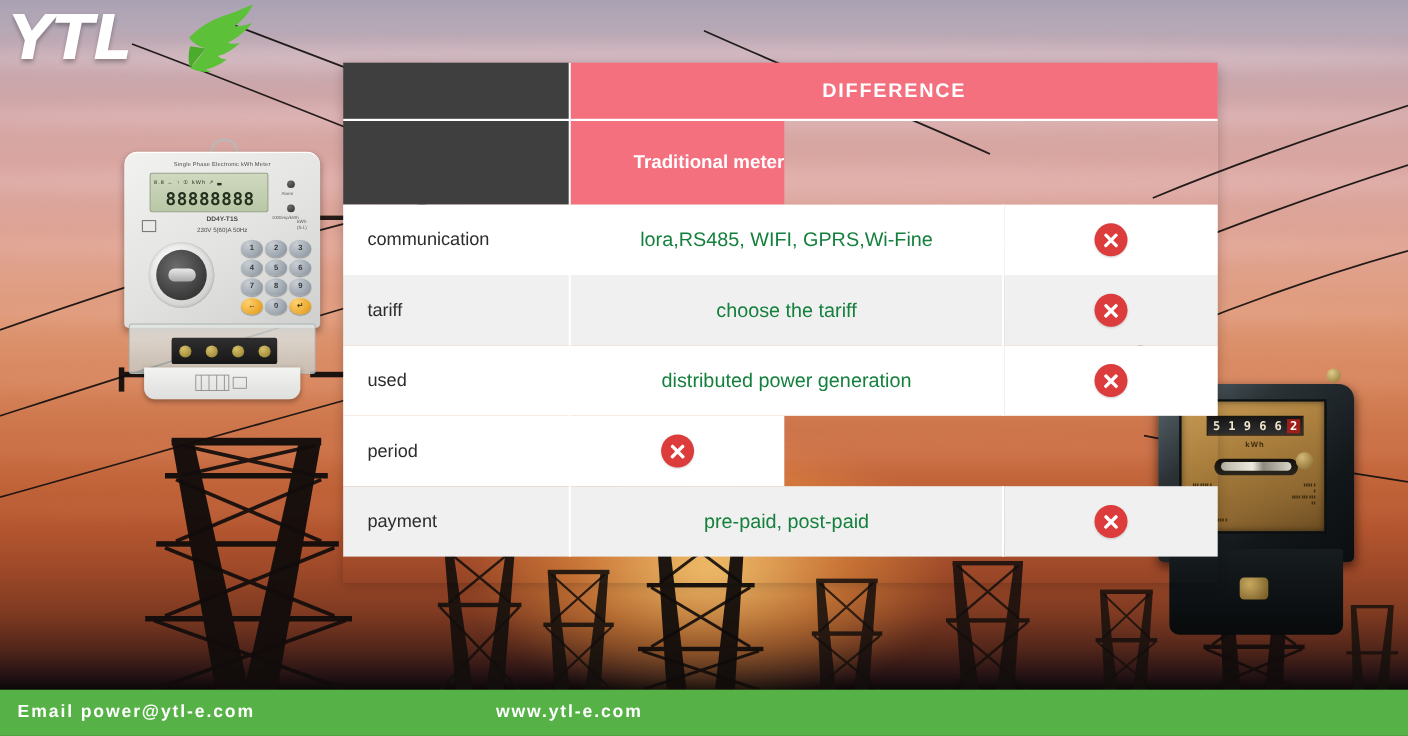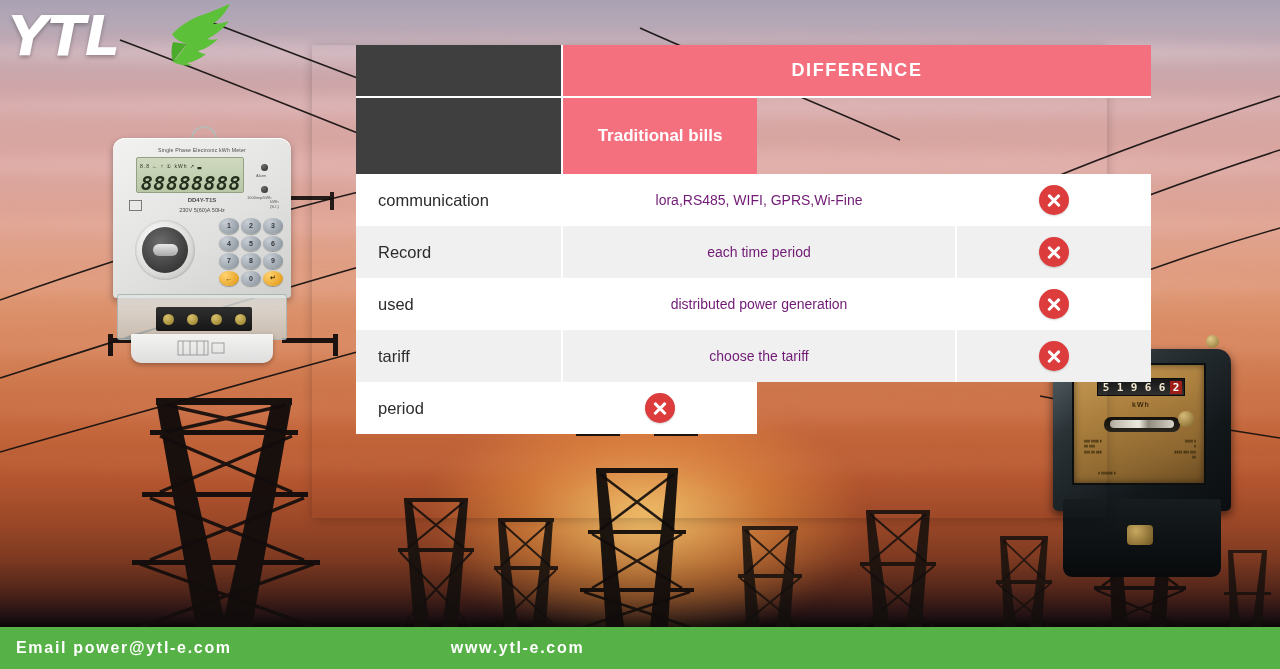--- a/index.html
+++ b/index.html
@@ -107,23 +107,22 @@
   }
   .sm-lcd-top {
     position: absolute; left: 3px; top: 2px; width: 102px; height: 11px;
     font-size: 5px; color: #2a3122; letter-spacing: 1px;
     display: flex; align-items: center; gap: 3px;
   }
   .sm-digits {
     position: absolute; left: 3px; top: 13px; width: 102px;
     text-align: center;
     font-family: "DejaVu Sans Mono", monospace;
-    font-size: 20px; font-weight: bold; color: #24301d;
+    font-size: 16px; font-weight: bold; color: #24301d;
     letter-spacing: .5px;
-    font-style: italic;
   }
   .sm-model {
     position: absolute; left: 0; top: 59px; width: 178px;
     text-align: center; font-size: 6px; color: #4b4b4b; font-weight: bold;
   }
   .sm-spec {
     position: absolute; left: 0; top: 69px; width: 178px;
     text-align: center; font-size: 5.6px; color: #4b4b4b;
   }
   .sm-cert {
@@ -278,24 +277,23 @@
   }
   .tm-seal {
     position: absolute; right: 12px; top: -14px;
     width: 13px; height: 13px; border-radius: 50%;
     background: radial-gradient(circle at 35% 30%, #e0cb8a, #8a7030);
   }
 
   
   .cmp-table {
     position: absolute;
-    left: 312px; top: 45px;
+    left: 312px; top: 57px;
     width: 795px; height: 473px;
     box-shadow: 0 2px 10px rgba(0,0,0,.22);
-    padding-left: 44px;
   }
   .cmp-row { display: flex; width: 100%; }
 
   .hdr1 { height: 53px; }
   .hdr2 { height: 76px; }
 
   .cell-dark {
     background: #3f3f3f;
     border-right: 2px solid #ffffff;
   }
@@ -310,38 +308,38 @@
     font-size: 18px;
     letter-spacing: 1.6px;
     border-bottom: 2px solid #ffffff;
   }
   .hdr2 .cell-pink { font-size: 17px; line-height: 1.25; }
   .hdr2 .c2 { border-right: 2px solid #ffffff; }
   .hdr1 .cell-dark { border-bottom: 2px solid #ffffff; }
 
   .col1 { width: 207px; flex: 0 0 207px; }
   .col2 { width: 394px; flex: 0 0 394px; }
-  .col3 { width: 194px; flex: 0 0 194px; }
-
-  .body-row { height: 52px; }
+  .col3 { width: 194px; flex: 0 0 194px; justify-content: flex-end; }
+
+  .body-row { height: 64px; }
   .body-row.odd  .bcell { background: #ffffff; }
   .body-row.even .bcell { background: #f0f0f0; }
   .bcell {
     display: flex; align-items: center;
     border-right: 2px solid #ffffff;
   }
   .bcell.c1 {
     padding-left: 22px;
     font-size: 16.5px;
     color: #2c2c2c;
   }
   .bcell.c2 {
     justify-content: center;
-    font-size: 14px;
-    color: #701a75;
+    font-size: 18px;
+    color: #15803d;
   }
   .bcell.c3 { justify-content: center; border-right: none; }
 
   .x-icon {
     width: 30px; height: 30px;
     border-radius: 50%;
     background: #dc3c3c;
     position: relative;
     box-shadow: 0 1px 2px rgba(0,0,0,.18);
   }
@@ -644,63 +642,63 @@
   <div class="cmp-table">
 
     <div class="cmp-row hdr1">
       <div class="col1 cell-dark"></div>
       <div class="cell-pink" style="width:588px; flex:0 0 588px;">DIFFERENCE</div>
     </div>
 
     <div class="cmp-row hdr2">
       <div class="col1 cell-dark"></div>
       <div class="col3 cell-pink">
-        <span>Traditional</span>&nbsp;<span>bills</span>
+        <span>Traditional</span>&nbsp;<span>meter</span>
       </div>
     </div>
 
     <div class="cmp-row body-row odd">
       <div class="col1 bcell c1">communication</div>
       <div class="col2 bcell c2">lora,RS485, WIFI, GPRS,Wi-Fine</div>
       <div class="col3 bcell c3">
         <span class="x-icon"></span>
       </div>
     </div>
 
+
     <div class="cmp-row body-row even">
-      <div class="col1 bcell c1">Record</div>
-      <div class="col2 bcell c2">each time period</div>
+      <div class="col1 bcell c1">tariff</div>
+      <div class="col2 bcell c2">choose the tariff</div>
       <div class="col3 bcell c3">
         <span class="x-icon"></span>
       </div>
     </div>
 
     <div class="cmp-row body-row odd">
       <div class="col1 bcell c1">used</div>
       <div class="col2 bcell c2">distributed power generation</div>
       <div class="col3 bcell c3">
         <span class="x-icon"></span>
       </div>
     </div>
 
-    <div class="cmp-row body-row even">
-      <div class="col1 bcell c1">tariff</div>
-      <div class="col2 bcell c2">choose the tariff</div>
-      <div class="col3 bcell c3">
-        <span class="x-icon"></span>
-      </div>
-    </div>
-
     <div class="cmp-row body-row odd">
       <div class="col1 bcell c1">period</div>
       <div class="col3 bcell c3">
         <span class="x-icon"></span>
       </div>
     </div>
 
+    <div class="cmp-row body-row even">
+      <div class="col1 bcell c1">payment</div>
+      <div class="col2 bcell c2">pre-paid, post-paid</div>
+      <div class="col3 bcell c3">
+        <span class="x-icon"></span>
+      </div>
+    </div>
   </div>
 
   <div class="logo">
     <div class="logo-text">YTL</div>
     <svg style="position:absolute; left:152px; top:0px;" width="78" height="62" viewBox="0 0 78 62">
       <path d="M12,30 C22,20 34,13 48,9 C56,6 64,2 70,0 C66,8 60,15 53,20
                C58,20 64,19 69,17 C63,25 55,31 47,35
                C50,36 54,36 58,35 C52,41 45,45 38,47
                C40,49 43,50 46,50 C40,55 33,58 27,59
                C29,60 31,61 33,61 C26,62 19,61 13,58

